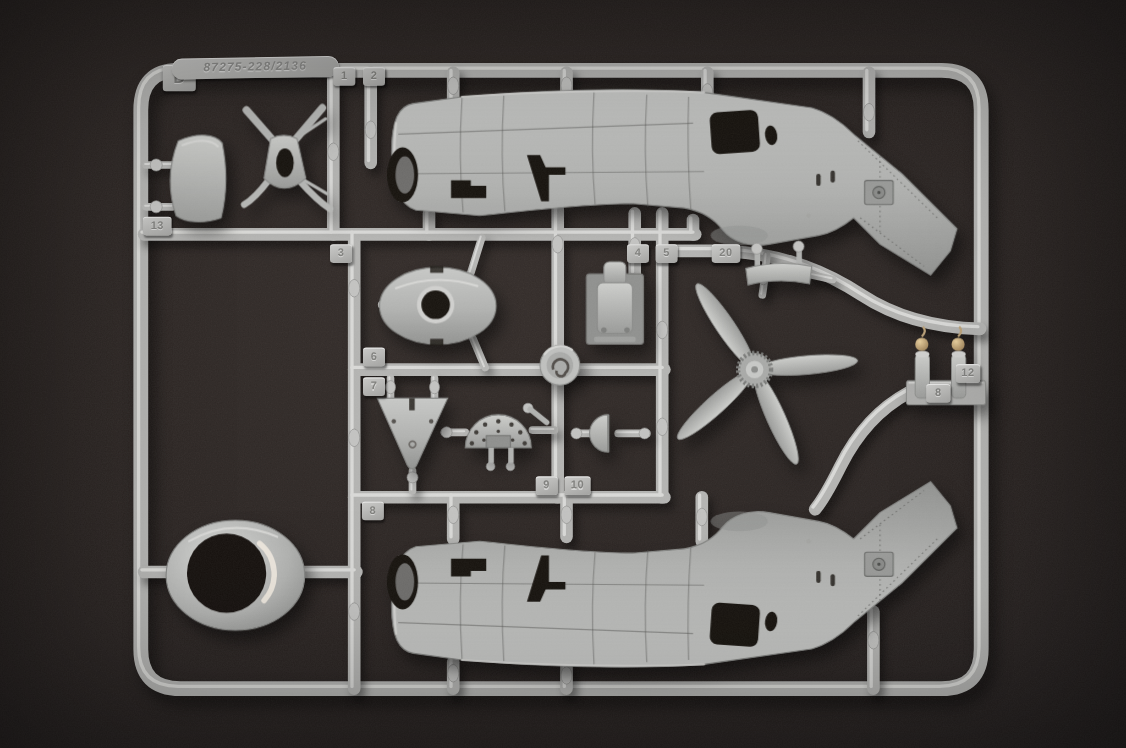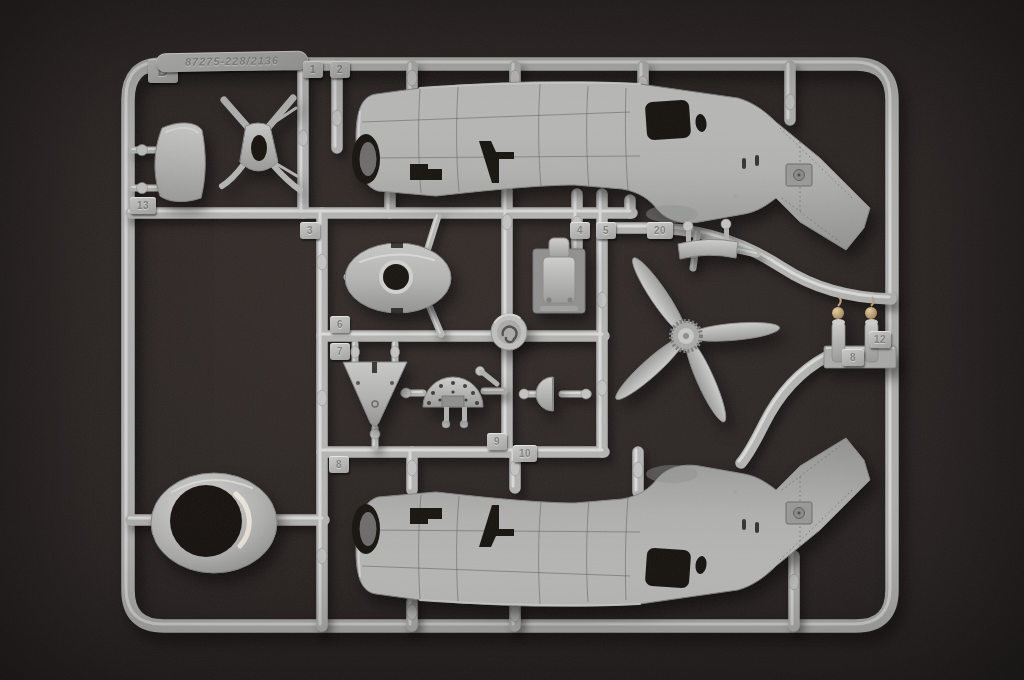--- a/index.html
+++ b/index.html
@@ -353,18 +353,18 @@
       <div class="tag" style="left: 130px; top: 197px; width: 26px; text-align: center;">13</div>
       <div class="tag" style="left: 300px; top: 222px; width: 20px;">3</div>
       <div class="tag" style="left: 570px; top: 222px; width: 20px;">4</div>
       <div class="tag" style="left: 596px; top: 222px; width: 20px;">5</div>
       <div class="tag" style="left: 647px; top: 222px; width: 26px;">20</div>
       <div class="tag" style="left: 330px; top: 316px; width: 20px;">6</div>
       <div class="tag" style="left: 330px; top: 343px; width: 20px;">7</div>
       <div class="tag" style="left: 842px; top: 349px; width: 22px;">8</div>
       <div class="tag" style="left: 869px; top: 331px; width: 22px;">12</div>
       <div class="tag" style="left: 487px; top: 433px; width: 20px;">9</div>
-      <div class="tag" style="left: 513px; top: 433px; width: 24px; margin-top: 12px;">10</div>
+      <div class="tag" style="left: 513px; top: 433px; width: 24px;">10</div>
       <div class="tag" style="left: 329px; top: 456px; width: 20px;">8</div>
     </div>
 
 <div class="vignette"></div>
 </div>
 
 </body></html>

